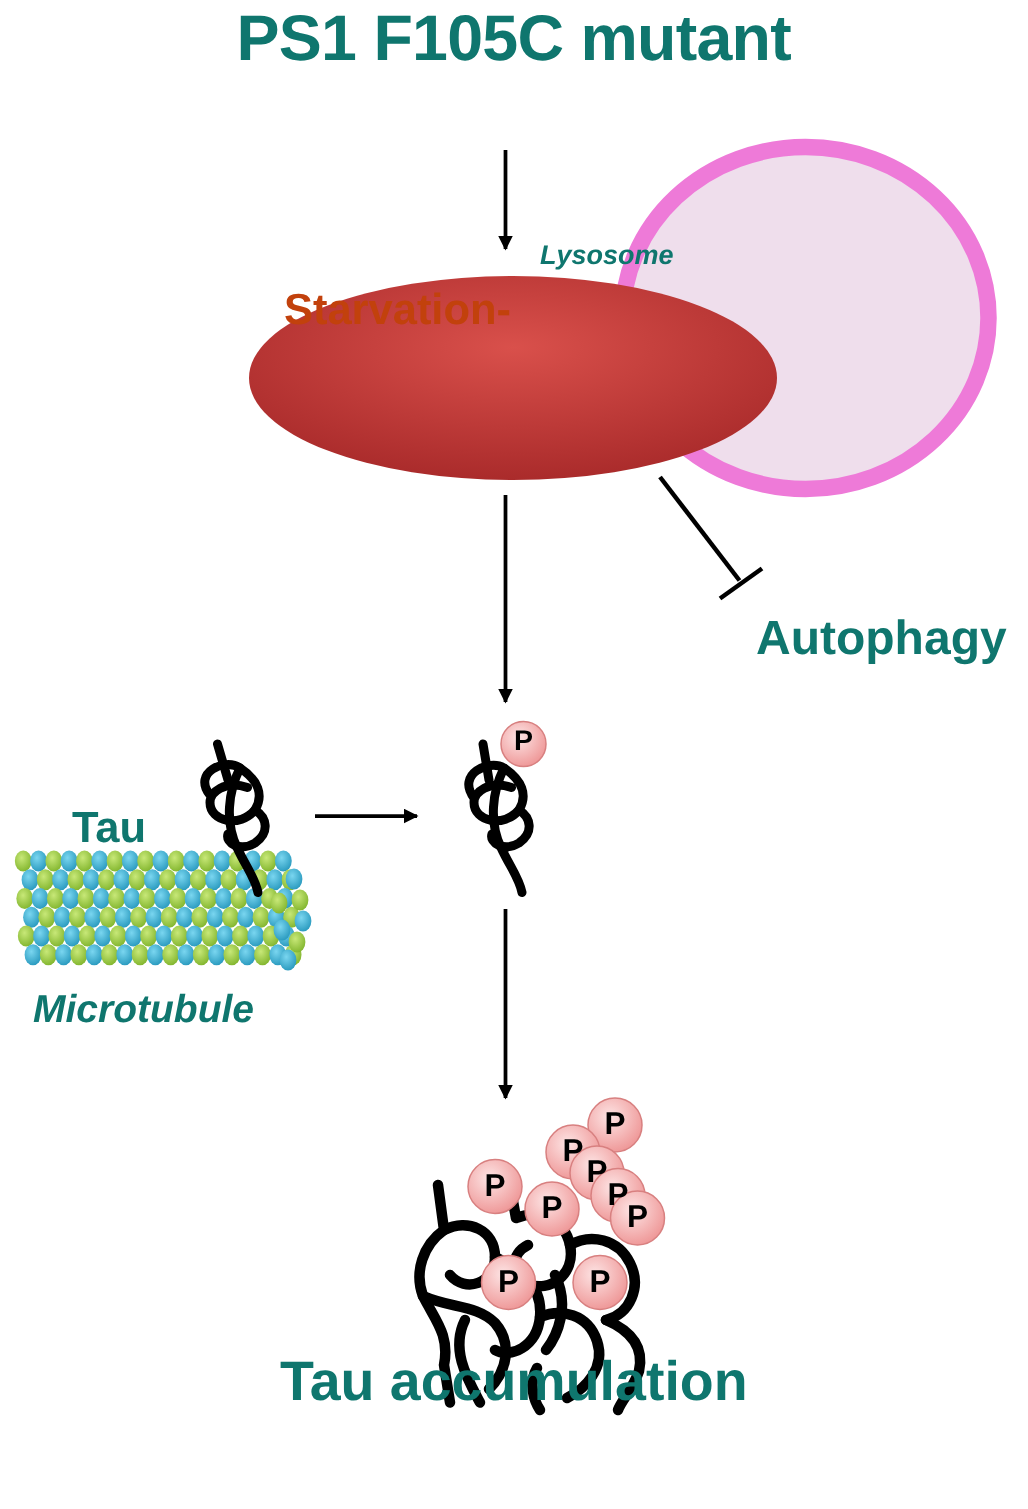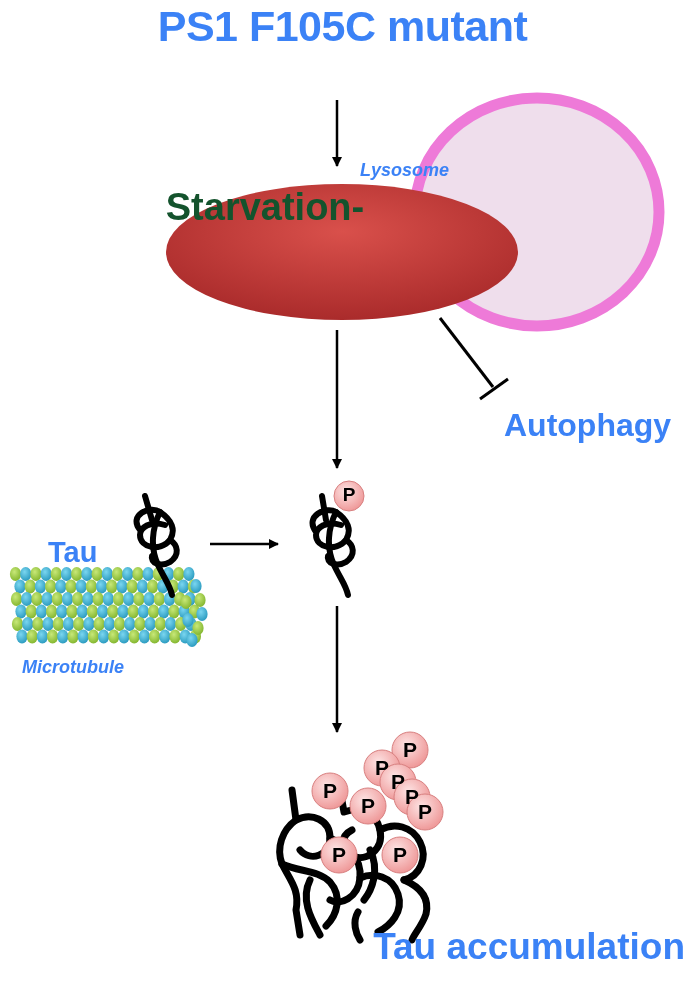--- a/index.html
+++ b/index.html
@@ -1,24 +1,24 @@
 <!DOCTYPE html>
 <html><head>
 <meta charset="utf-8">
 <style>
   html,body{margin:0;padding:0;background:#ffffff;}
   body{width:685px;height:1006px;position:relative;overflow:hidden;font-family:"Liberation Sans",sans-serif;}
-  .txt{position:absolute;font-weight:bold;color:#3b82f6;white-space:nowrap;}
+  .txt{position:absolute;font-weight:bold;color:#0f766e;white-space:nowrap;}
   #title{left:0;width:685px;top:2px;text-align:center;font-size:43px;letter-spacing:-0.5px;}
-  #bottom{left:0;width:685px;top:926px;text-align:right;font-size:37px;}
+  #bottom{left:0;width:685px;top:900px;text-align:center;font-size:37px;}
   #autophagy{left:504px;top:407px;font-size:32px;}
   #tau-label{left:48px;top:536px;font-size:29px;}
-  #mt-label{left:22px;top:657px;font-size:18px;font-style:italic;}
+  #mt-label{left:22px;top:657px;font-size:26px;font-style:italic;}
   #lyso-label{left:360px;top:160px;width:140px;text-align:left;font-size:18px;font-style:italic;}
-  #mtorc-label{left:165px;top:190px;width:200px;text-align:center;font-size:38px;color:#14532d;line-height:35px;white-space:normal;}
+  #mtorc-label{left:165px;top:190px;width:200px;text-align:center;font-size:29px;color:#c2410c;line-height:35px;white-space:normal;}
   svg.layer{position:absolute;left:0;top:0;}
   .pc{position:absolute;font-weight:bold;font-size:20px;color:#000;text-align:center;}
 </style>
 </head>
 <body>
 
 <svg class="layer" width="685" height="1006">
   <defs>
     <marker id="ah" markerWidth="10" markerHeight="10" refX="9" refY="5" orient="auto" markerUnits="userSpaceOnUse">
       <path d="M0,0 L10,5 L0,10 Z" fill="#000"></path>

